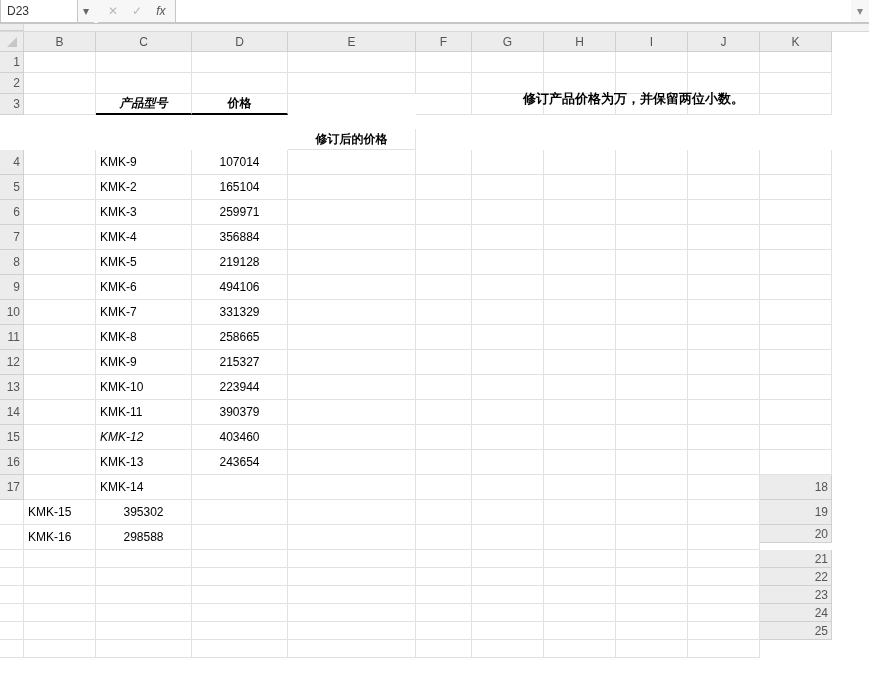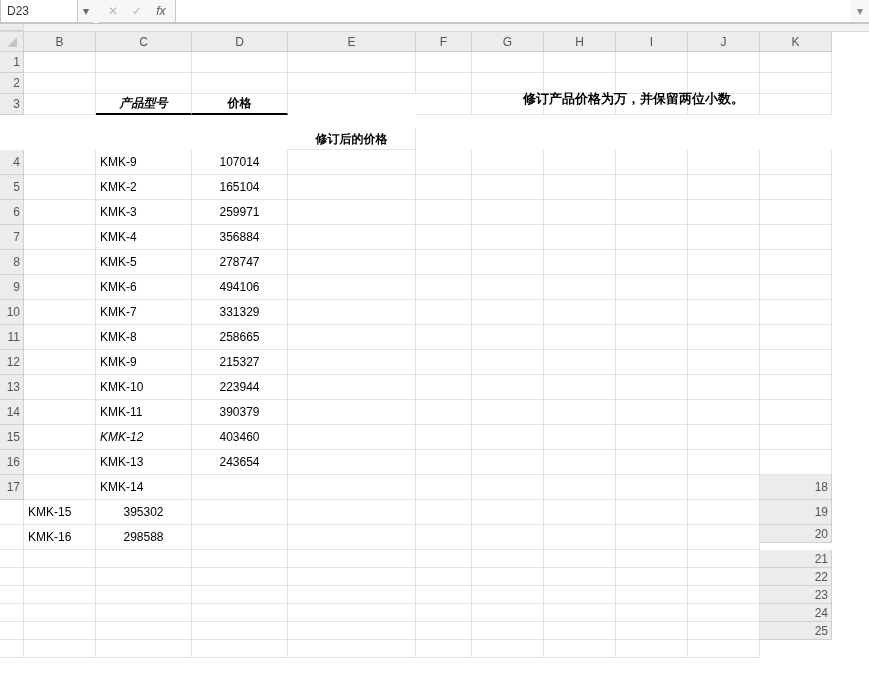--- a/index.html
+++ b/index.html
@@ -224,21 +224,21 @@
       <div class="cell" style="height: 25px;"></div>
       <div class="cell" style="height: 25px;"></div>
       <div class="cell" style="height: 25px;"></div>
       <div class="cell" style="height: 25px;"></div>
       <div class="cell" style="height: 25px;"></div>
       <div class="cell" style="height: 25px;"></div>
       <div class="cell" style="height: 25px;"></div>
       <div class="rowhdr" style="height: 25px;">8</div>
       <div class="cell" style="height: 25px;"></div>
       <div class="cell" style="height: 25px;">KMK-5</div>
-      <div class="cell center" style="height: 25px;">278747</div>
+      <div class="cell center" style="height: 25px;">219128</div>
       <div class="cell" style="height: 25px;"></div>
       <div class="cell" style="height: 25px;"></div>
       <div class="cell" style="height: 25px;"></div>
       <div class="cell" style="height: 25px;"></div>
       <div class="cell" style="height: 25px;"></div>
       <div class="cell" style="height: 25px;"></div>
       <div class="cell" style="height: 25px;"></div>
       <div class="rowhdr" style="height: 25px;">9</div>
       <div class="cell" style="height: 25px;"></div>
       <div class="cell" style="height: 25px;">KMK-6</div>

